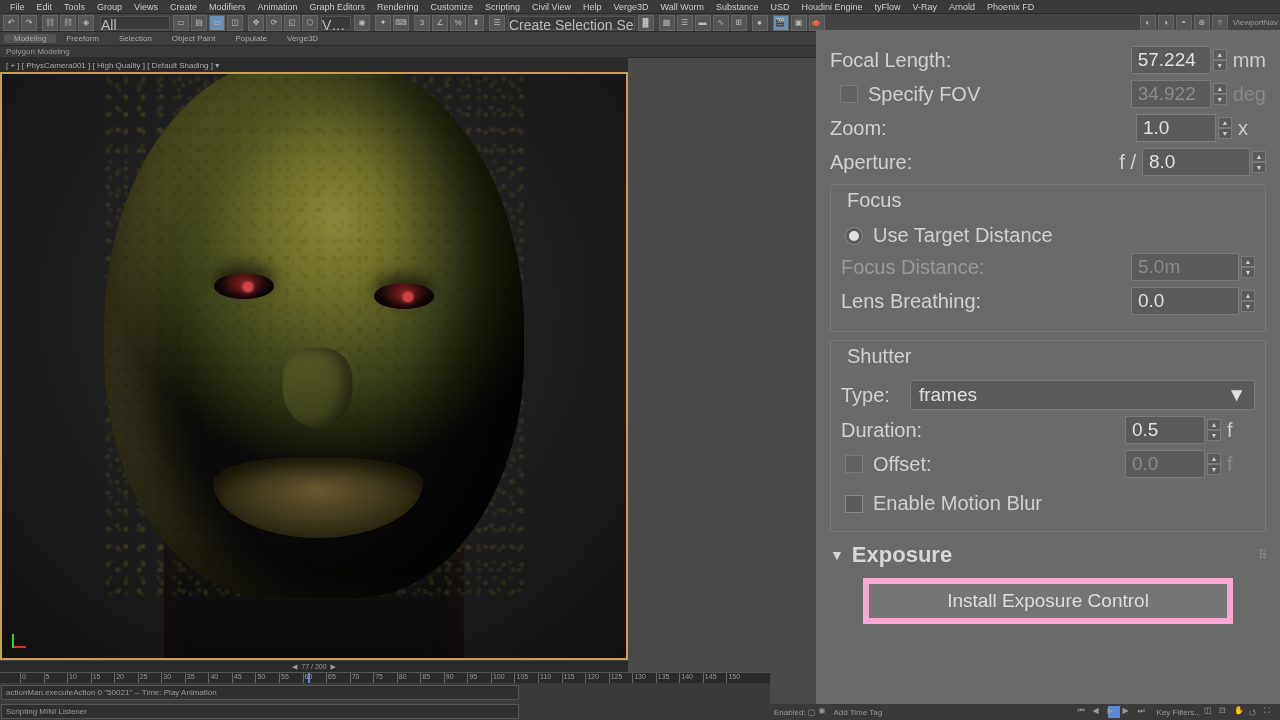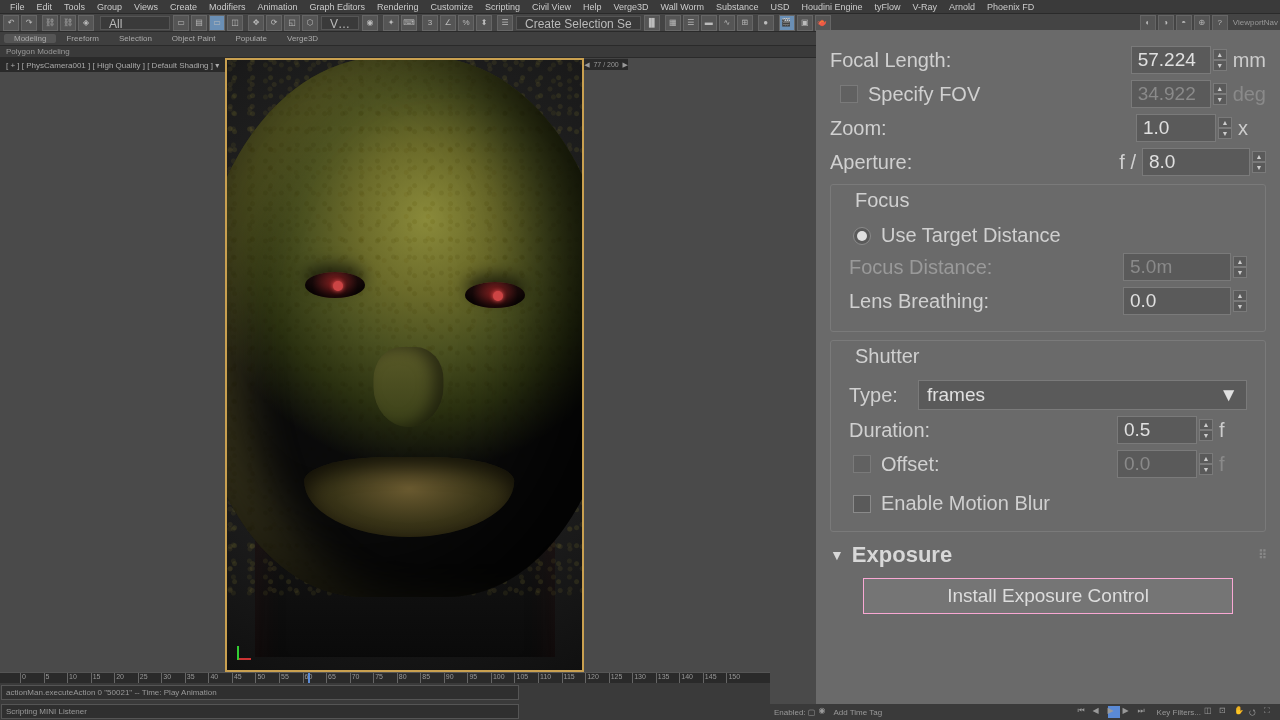--- a/index.html
+++ b/index.html
@@ -7,33 +7,33 @@
 
 
 .menubar { height:14px; background:#3a3a3a; display:flex; align-items:center; padding:0 4px; border-bottom:1px solid #2a2a2a; }
 .menubar .mitem { font-size:9px; color:#ccc; padding:0 6px; cursor:default; white-space:nowrap; }
 
 
 .toolbar { height:18px; background:#444; display:flex; align-items:center; padding:0 2px; border-bottom:1px solid #2a2a2a; }
 .toolbar .tbtn { width:16px; height:16px; margin:0 1px; background:#555; border:1px solid #666; display:flex; align-items:center; justify-content:center; font-size:8px; color:#bbb; }
 .toolbar .tbtn.active { background:#6a8fb5; }
 .toolbar .sep { width:3px; }
-.toolbar .dd { height:14px; font-size:12px; background:#3a3a3a; border:1px solid #555; color:#bbb; padding:0 8px; margin:0 2px; min-width:70px; }
+.toolbar .dd { height:14px; font-size:14px; background:#3a3a3a; border:1px solid #555; color:#bbb; padding:0 0; margin:0 2px; min-width:70px; }
 .toolbar .vtext { font-size:8px; color:#999; margin-left:4px; }
 
 
 .ribbon { height:14px; background:#3f3f3f; display:flex; align-items:center; padding:0 4px; border-bottom:1px solid #2a2a2a; }
 .ribbon .rtab { font-size:8px; color:#aaa; padding:0 10px; }
 .ribbon .rtab.active { background:#555; border-radius:2px; }
 
 
 .subribbon { height:12px; background:#3a3a3a; font-size:8px; color:#999; padding:0 6px; display:flex; align-items:center; border-bottom:1px solid #2a2a2a; }
 
 
-.main { position:absolute; top:58px; left:0; width:628px; bottom:48px; display:flex; }
+.main { position:absolute; top:58px; left:0; width:628px; bottom:48px; display:flex; flex-direction:column; }
 
 
 .vplabel { height:14px; background:#2a2a2a; font-size:8px; color:#aaa; padding:0 6px; display:flex; align-items:center; gap:6px; }
 
 
 .viewport { flex:1; background:radial-gradient(circle at 50% 40%, #2a2a2a 0%, #1a1a1a 70%, #101010 100%); border:2px solid #c9a050; position:relative; overflow:hidden; }
 
 
 .face { position:absolute; left:50%; top:50%; transform:translate(-50%,-55%); width:440px; height:560px; }
 .head { position:absolute; left:50%; top:0; transform:translateX(-50%); width:420px; height:540px; background:radial-gradient(ellipse 65% 55% at 55% 30%, #8a8a3a 0%, #6b6b2a 25%, #4a5020 45%, #2a3010 65%, #0a0a0a 85%); border-radius:45% 45% 40% 40% / 50% 50% 45% 45%; box-shadow:inset -60px -30px 80px rgba(0,0,0,0.7), inset 50px 10px 40px rgba(140,130,60,0.3); }
@@ -70,27 +70,27 @@
 .pinput { background:#5a5a5a; border:1px solid #7a7a7a; color:#e0e0e0; font-size:19px; padding:2px 6px; width:80px; text-align:left; position:relative; }
 .pinput.disabled { color:#8a8a8a; }
 .spinner { display:inline-flex; flex-direction:column; margin-left:2px; }
 .spinner .arr { width:14px; height:11px; background:#5a5a5a; border:1px solid #7a7a7a; font-size:7px; display:flex; align-items:center; justify-content:center; color:#ccc; }
 .unit { font-size:20px; color:#ccc; margin-left:6px; min-width:28px; }
 .chk { width:18px; height:18px; background:#5a5a5a; border:1px solid #8a8a8a; margin-right:10px; flex-shrink:0; }
 .chk.disabled { opacity:0.5; }
 .radio { width:18px; height:18px; border-radius:50%; background:#5a5a5a; border:1px solid #8a8a8a; margin-right:10px; display:flex; align-items:center; justify-content:center; flex-shrink:0; }
 .radio.on::after { content:""; width:10px; height:10px; border-radius:50%; background:#e0e0e0; }
 .radio.disabled { opacity:0.5; }
-.pgroup { border:1px solid #7a7a7a; border-radius:3px; margin:8px 0; padding:8px 18px 10px; }
+.pgroup { border:1px solid #7a7a7a; border-radius:3px; margin:8px 0; padding:8px 10px 10px; }
 .pgtitle { font-size:20px; color:#d0d0d0; margin:-18px 0 6px 2px; background:#6a6a6a; display:inline-block; padding:0 4px; }
 .pselect { background:#5a5a5a; border:1px solid #7a7a7a; color:#e0e0e0; font-size:19px; padding:3px 8px; flex:1; margin-left:20px; display:flex; align-items:center; justify-content:space-between; }
 .section-hdr { display:flex; align-items:center; font-size:22px; font-weight:600; color:#d8d8d8; margin-top:10px; }
 .section-hdr .tri { margin-right:8px; font-size:14px; }
 .section-hdr .grip { margin-left:auto; font-size:12px; color:#888; letter-spacing:-1px; }
-.btn-exposure { background:#757575; border:1px solid #f9a8d4; color:#ddd; font-size:19px; padding:6px 16px; margin:10px auto 0; display:block; width:85%; text-align:center; }
+.btn-exposure { background:#757575; border:6px solid #f9a8d4; color:#ddd; font-size:19px; padding:6px 16px; margin:10px auto 0; display:block; width:85%; text-align:center; }
 
 
 .timeline-wrap { position:absolute; left:0; bottom:0; width:770px; height:48px; background:#3a3a3a; display:flex; flex-direction:column; }
 .timeline { height:16px; background:#2a2a2a; display:flex; align-items:flex-end; padding:0 20px; border-top:1px solid #555; position:relative; }
 .timeline .tick { flex:1; height:10px; border-left:1px solid #666; font-size:7px; color:#999; padding-left:1px; }
 .timeline .cursor { position:absolute; left:40%; top:0; width:2px; height:100%; background:#5a8ad6; }
 .statusbar { flex:1; display:flex; font-size:8px; color:#999; }
 .statusbar .sbox { border:1px solid #555; padding:2px 4px; margin:2px 1px; background:#2f2f2f; display:flex; align-items:center; }
 .statusbar .sbox.wide { flex:1; }
 </style>

